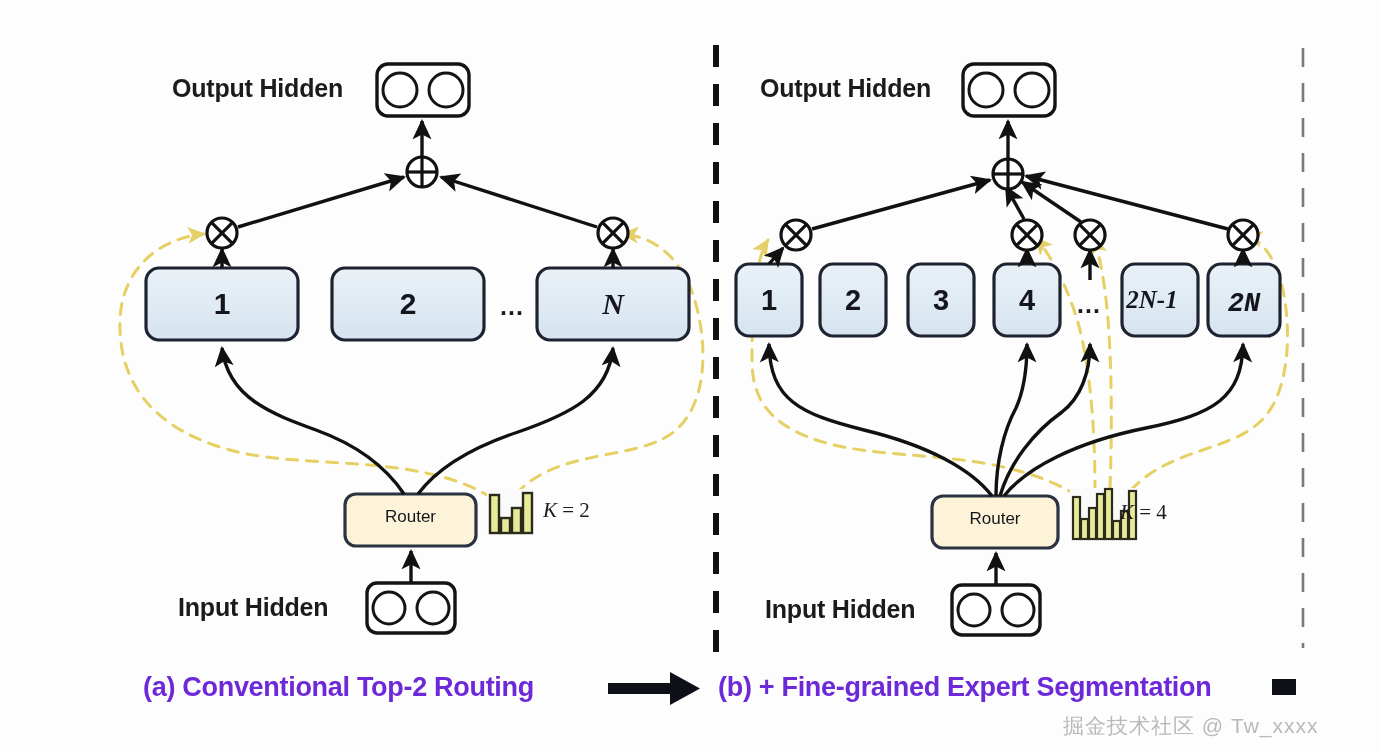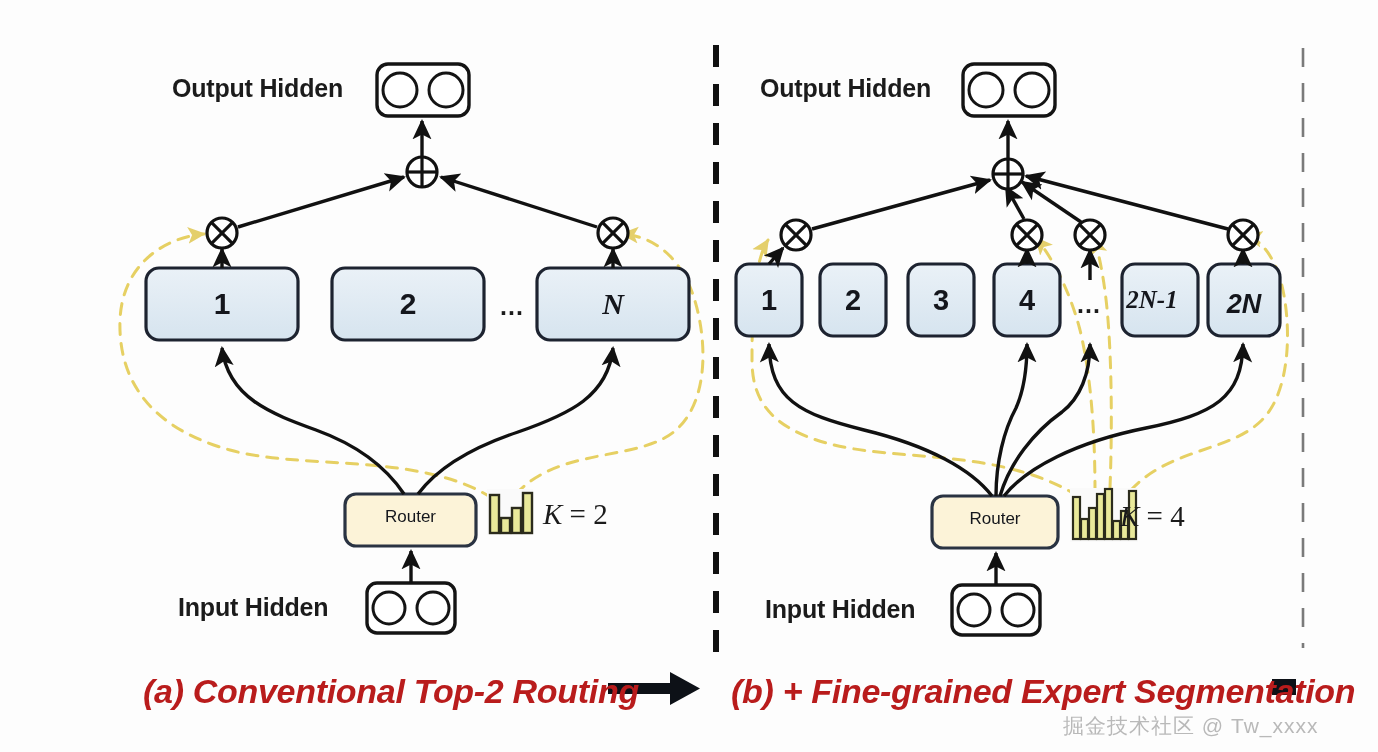--- a/index.html
+++ b/index.html
@@ -46,33 +46,32 @@
     display: flex;
     align-items: center;
     justify-content: center;
     color: #14161c;
     font-weight: 700;
     pointer-events: none;
   }
   .ktext {
     position: absolute;
     font-family: "Liberation Serif", "DejaVu Serif", serif;
-    font-size: 29px;
+    font-size: 21px;
     color: #1b1b1b;
     white-space: nowrap;
   }
   .ktext i { font-style: italic; }
   .caption {
     position: absolute;
-    font-size: 34px;
+    font-size: 27px;
     font-weight: 700;
-    color: #b91c1c;
+    color: #6d28d9;
     white-space: nowrap;
     letter-spacing: -0.3px;
-    font-style: italic;
   }
   .ellipsis {
     position: absolute;
     font-size: 25px;
     font-weight: 700;
     color: #1b1b1b;
     letter-spacing: 1px;
   }
   .watermark {
     position: absolute;
@@ -312,29 +311,29 @@
   <div class="caption" style="left:143px; top:672px;">(a) Conventional Top-2 Routing</div>
 
   <div class="lbl lbl-io" style="left:760px; top:74px;">Output Hidden</div>
   <div class="lbl lbl-io" style="left:765px; top:595px;">Input Hidden</div>
 
   <div class="boxtext" style="left:736px; top:264px; width:66px; height:72px; font-size:29px;">1</div>
   <div class="boxtext" style="left:820px; top:264px; width:66px; height:72px; font-size:29px;">2</div>
   <div class="boxtext" style="left:908px; top:264px; width:66px; height:72px; font-size:29px;">3</div>
   <div class="boxtext" style="left:994px; top:264px; width:66px; height:72px; font-size:29px;">4</div>
   <div class="boxtext" style="left:1122px; top:264px; width:60px; height:72px; font-size:25px; font-family:'Liberation Serif', serif; font-style:italic;">2N-1</div>
-  <div class="boxtext" style="left:1208px; top:264px; width:72px; height:80px; font-size:27px; font-family:Liberation Sans, sans-serif; font-style:italic;">2N</div>
+  <div class="boxtext" style="left:1208px; top:264px; width:72px; height:80px; font-size:27px; font-family:Liberation Mono, monospace; font-style:italic;">2N</div>
 
   <div class="ellipsis" style="left:1077px; top:290px;">...</div>
 
   <div class="routerlbl" style="left:945px; top:509px; width:100px; text-align:center;">Router</div>
 
   <div class="ktext" style="left:1120px; top:500px;">
     <i>K</i>
     <span> = </span>
     <span>4</span>
   </div>
 
-  <div class="caption" style="left:718px; top:672px;margin-left:13px;">(b) + Fine-grained Expert Segmentation</div>
+  <div class="caption" style="left:718px; top:672px;">(b) + Fine-grained Expert Segmentation</div>
 
   <div class="watermark" style="left:1063px; top:712px;">掘金技术社区 @ Tw_xxxx</div>
 
 </div>
 
 </body></html>

